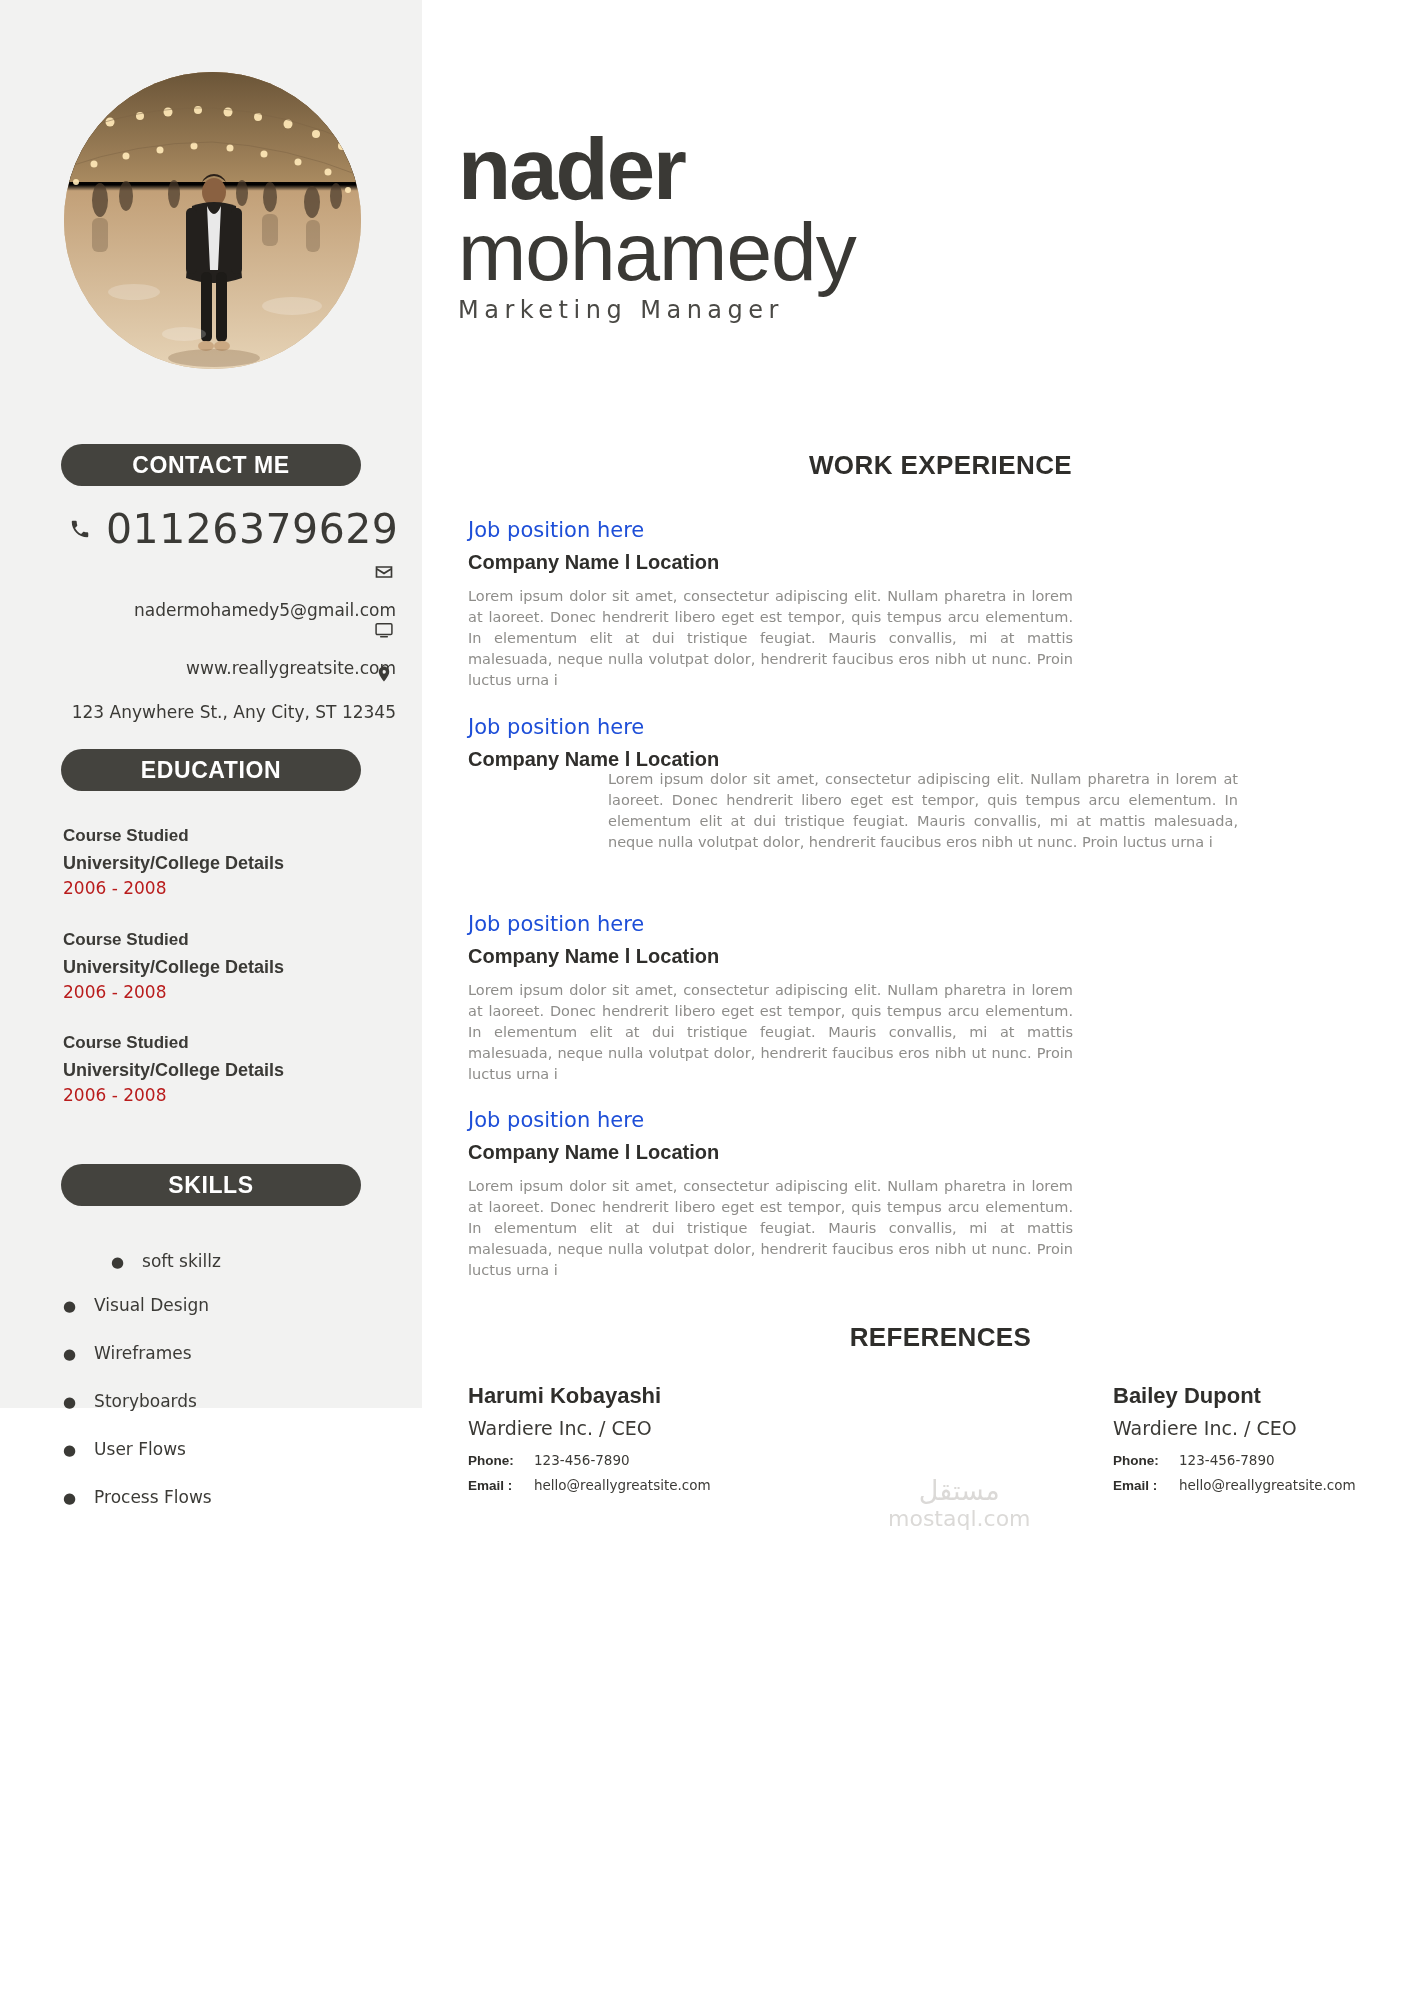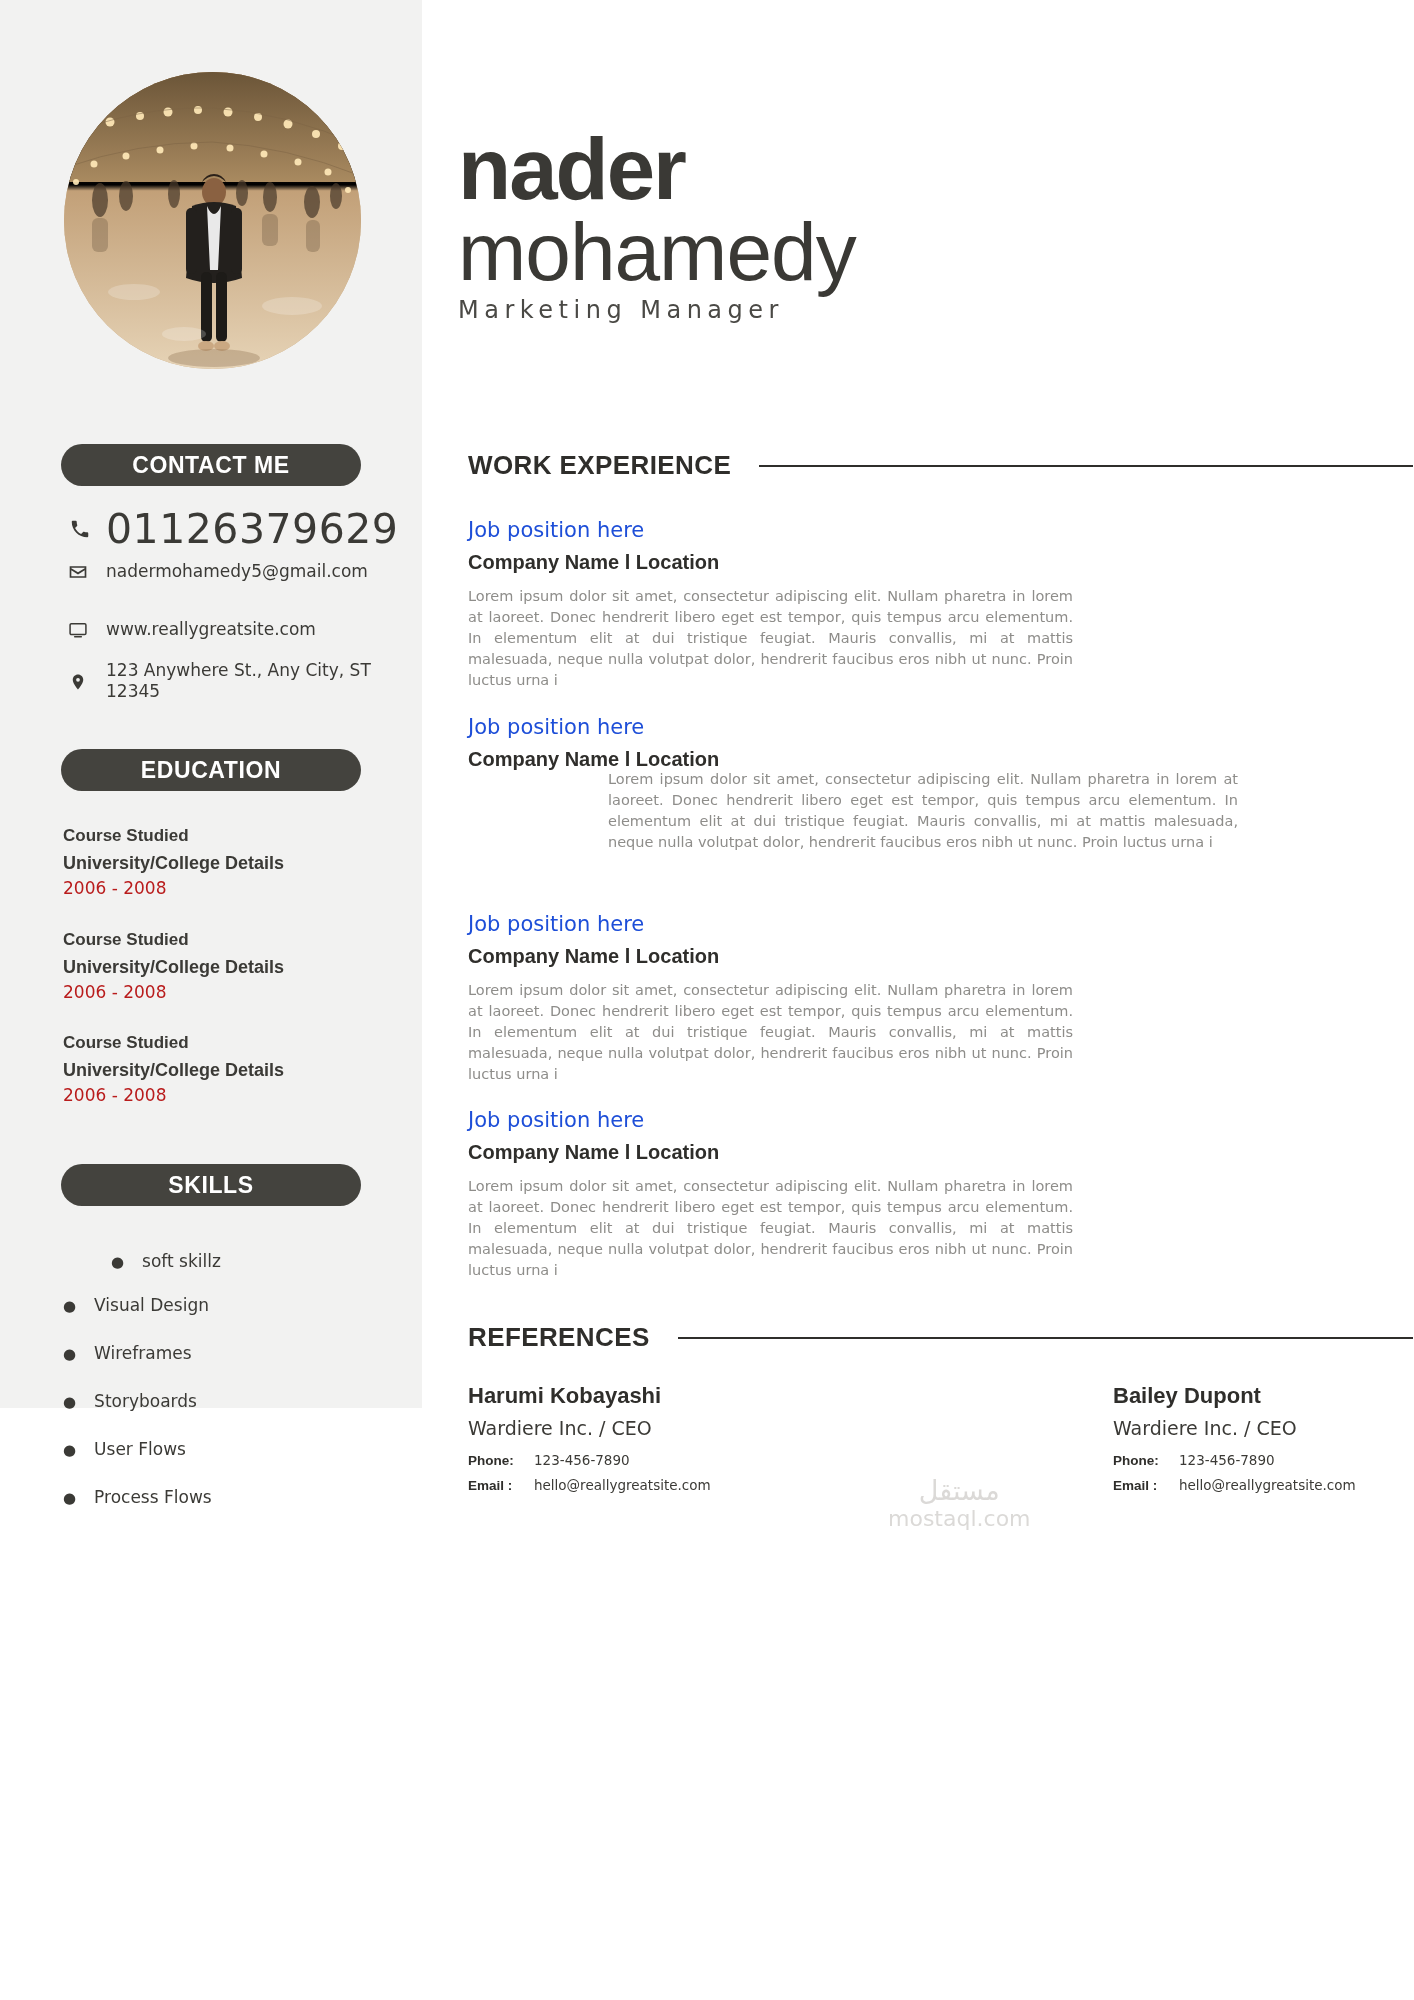--- a/index.html
+++ b/index.html
@@ -66,23 +66,24 @@
     flex:0 0 24px;
     display:flex; align-items:center; justify-content:center;
     color:#3b3a36;
   }
   .ico svg { display:block; }
 
   .contact-item {
     position:absolute;
     left:66px;
     display:flex;
-    align-items:center;
+    align-items:flex-end;
     gap:16px;
     width:330px;
+    flex-direction:column;
   }
   .contact-item .txt {
     font-size:17px;
     line-height:21px;
     color:#3b3a36;
     font-family:"DejaVu Sans", sans-serif;
   }
   #ci-email { top:558px; }
   #ci-web   { top:616px; }
   #ci-addr  { top:660px; }
@@ -133,21 +134,21 @@
     font-size:82px; font-weight:400; color:#3a3935;
     line-height:84px; letter-spacing:-1px;
     font-family:"Liberation Sans", sans-serif;
   }
   .role {
     font-size:24px; color:#4a4945; letter-spacing:5.5px;
     margin-top:2px;
     font-family:"DejaVu Sans", sans-serif;
   }
 
-  .sec-head { position:absolute; left:46px; display:flex; align-items:center; width:945px; }
+  .sec-head { position:absolute; left:46px; display:flex; align-items:center; width:945px;flex-direction:column; }
   .sec-head .label {
     font-size:26px; font-weight:bold; color:#2f2e2b; letter-spacing:0.4px;
     white-space:nowrap;
   }
   .sec-head .rule { height:2px; background:#2f2e2b; flex:1 1 auto; margin-left:28px; }
   #sec-work { top:450px; }
   #sec-refs { top:1322px; }
 
   .job { position:absolute; left:46px; width:605px; }
   #job-0 { top:516px; }

